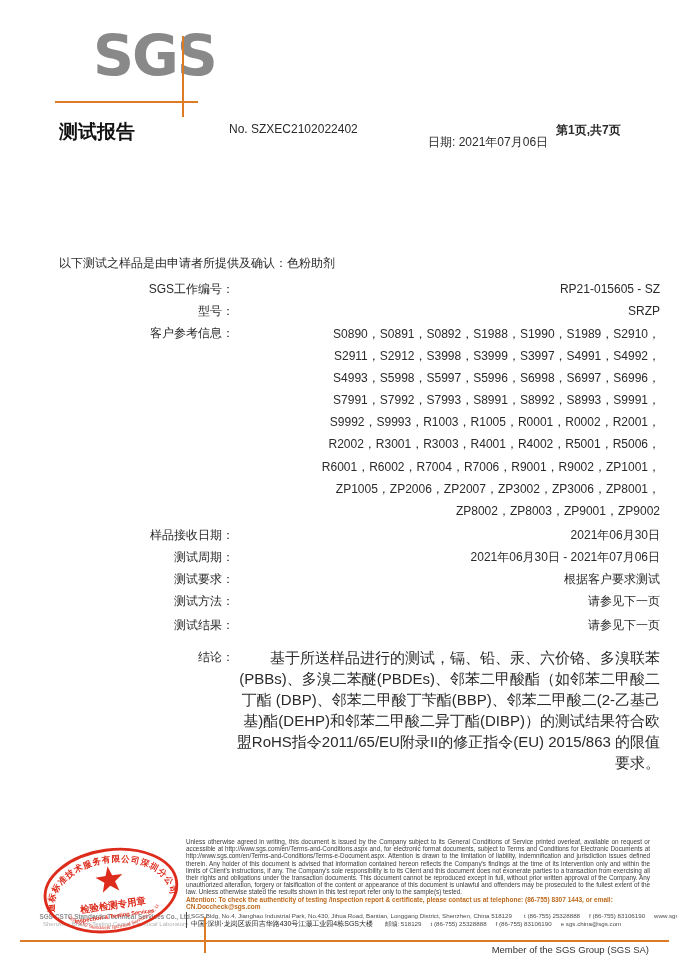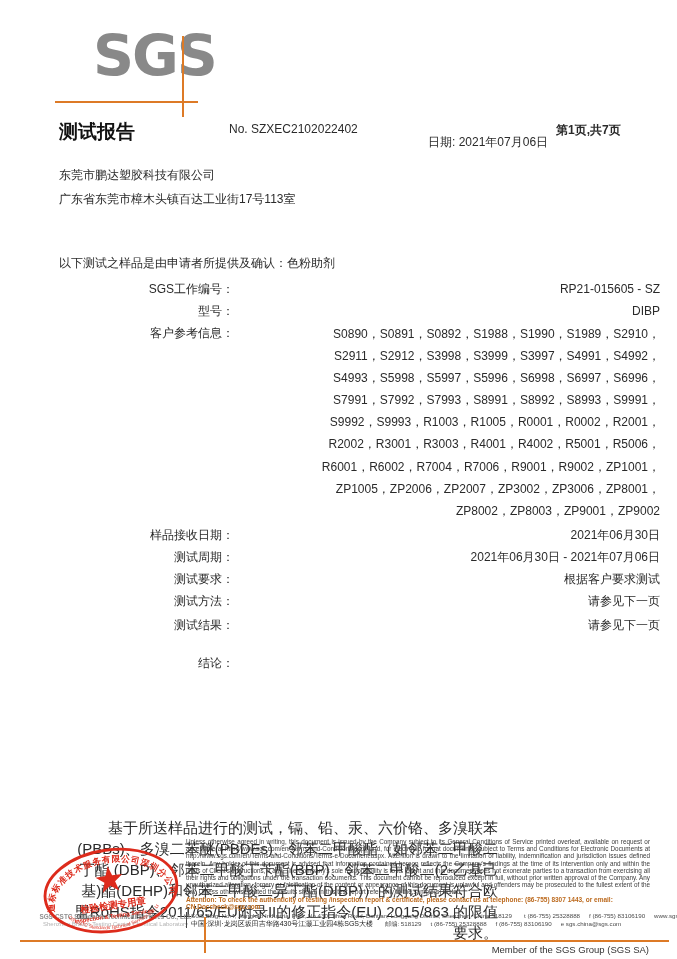--- a/index.html
+++ b/index.html
@@ -27,21 +27,21 @@
   .applicant { position:absolute; left:59px; top:163px; font-size:12px; line-height:24px; }
   
   .statement { position:absolute; left:59px; top:255px; font-size:12px; }
   
   .info { position:absolute; left:70px; top:279px; width:590px; font-size:12px;text-align:right; }
   .row { display:flex; margin-bottom:1px; }
   .row .label { width:164px; flex:0 0 164px; line-height:21px; }
   .row .value { flex:1; line-height:21px; }
   .ref-lines div { line-height:22.1px; }
   .row.gap-sm { margin-top:3px; }
-  .row.gap-md { margin-top:17px;flex-direction:column; }
+  .row.gap-md { margin-top:11px; }
   .conclusion-text { width:428px; line-height:14.8px; font-size:15px; }
   
   .footer-company { position:absolute; left:28px; top:913px; width:175px; text-align:center; }
   .footer-company .l1 { font-size:6.4px; color:#8e8e8e; font-weight:bold; line-height:8px; }
   .footer-company .l2 { font-size:6px; color:#b3b3b3; line-height:7px; }
   .stamp-svg { position:absolute; left:40px; top:845px; width:142px; height:92px; transform:rotate(-8deg); }
   .footer-right { position:absolute; left:186px; top:838px; width:464px; }
   .disclaimer {
     font-size:6.35px; line-height:7.2px; text-align:justify; color:#3c3c3c;
     font-family:"Liberation Sans", sans-serif;
@@ -68,35 +68,31 @@
   <div class="logo-hline"></div>
   <div class="logo-vline"></div>
 
   <div class="header-row">
     <span class="report-title">测试报告</span>
     <span class="report-no">No. SZXEC2102022402</span>
     <span class="report-date">日期: 2021年07月06日</span>
     <span class="report-page">第1页,共7页</span>
   </div>
 
-  <div class="applicant">
-    <div>东莞市鹏达塑胶科技有限公司</div>
-    <div>广东省东莞市樟木头镇百达工业街17号113室</div>
-  </div>
 
   <div class="statement">以下测试之样品是由申请者所提供及确认：色粉助剂</div>
 
   <div class="info">
     <div class="row">
       <div class="label">SGS工作编号：</div>
       <div class="value">RP21-015605 - SZ</div>
     </div>
     <div class="row">
       <div class="label">型号：</div>
-      <div class="value">DIBP</div>
+      <div class="value">SRZP</div>
     </div>
     <div class="row">
       <div class="label">客户参考信息：</div>
       <div class="value ref-lines">
         <div>S0890，S0891，S0892，S1988，S1990，S1989，S2910，</div>
         <div>S2911，S2912，S3998，S3999，S3997，S4991，S4992，</div>
         <div>S4993，S5998，S5997，S5996，S6998，S6997，S6996，</div>
         <div>S7991，S7992，S7993，S8991，S8992，S8993，S9991，</div>
         <div>S9992，S9993，R1003，R1005，R0001，R0002，R2001，</div>
         <div>R2002，R3001，R3003，R4001，R4002，R5001，R5006，</div>

